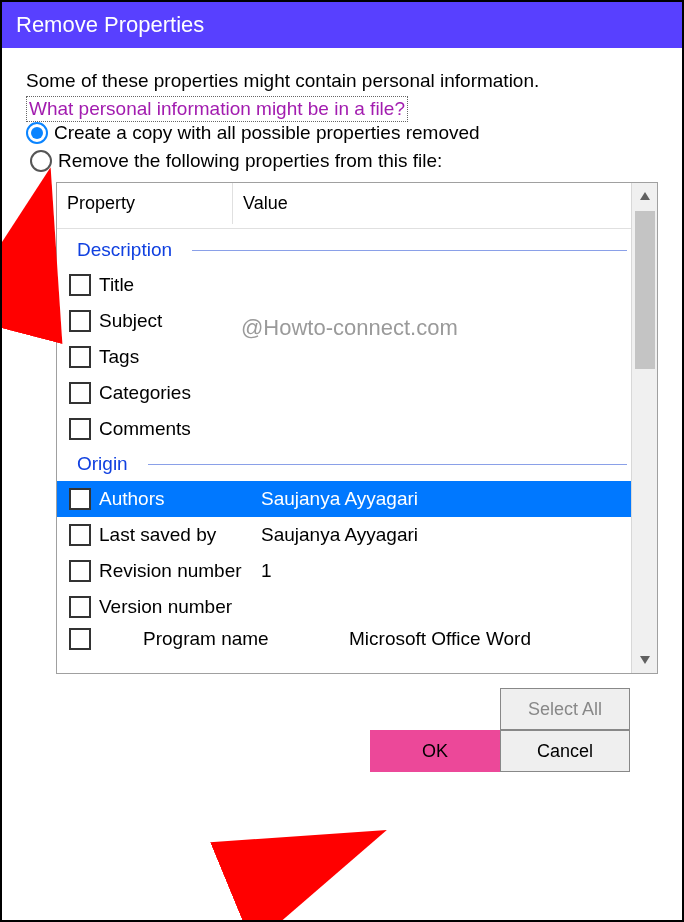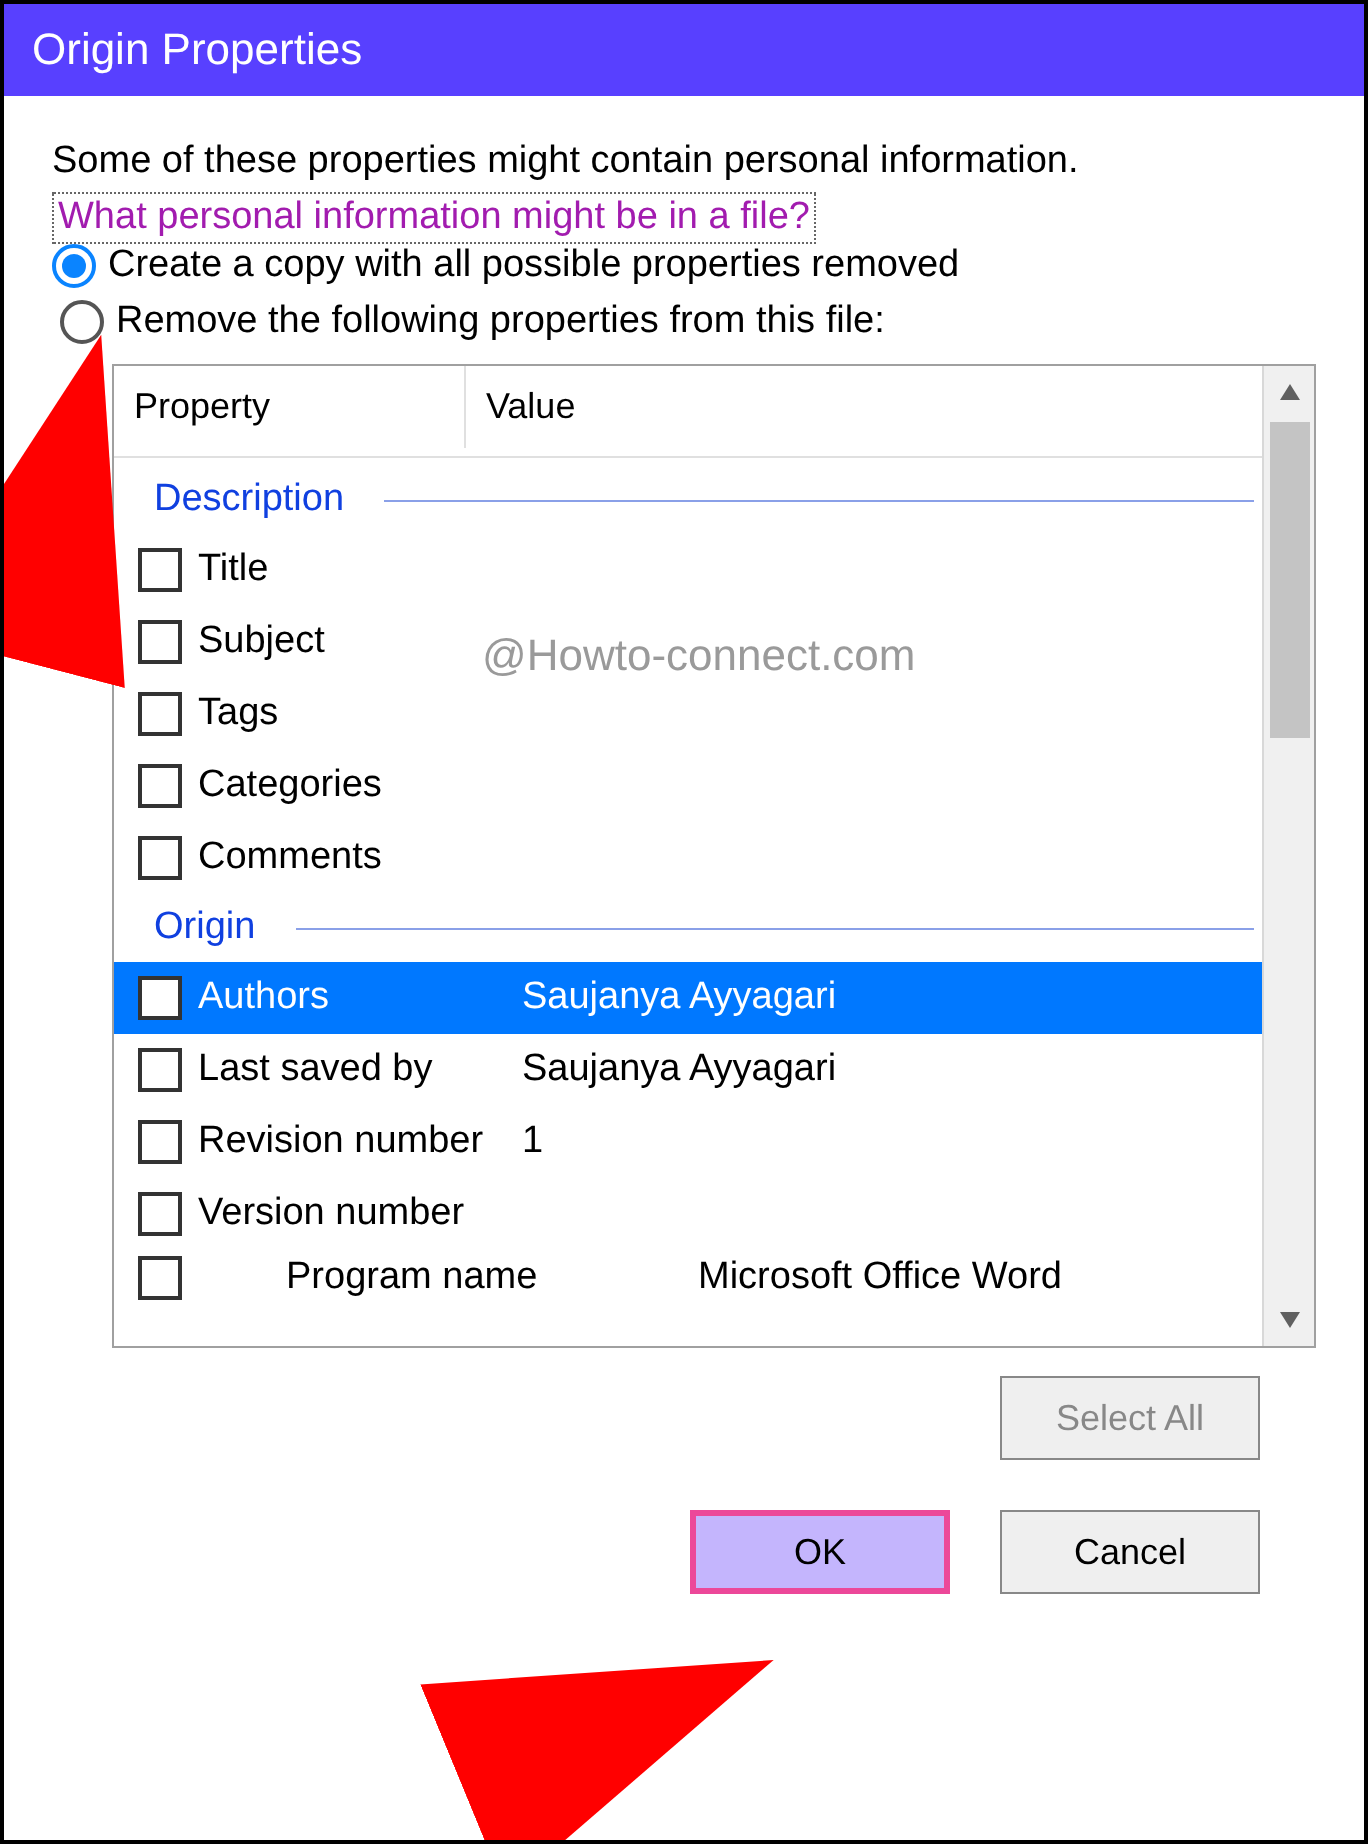--- a/index.html
+++ b/index.html
@@ -161,56 +161,56 @@
       position: absolute;
       top: 132px;
       left: 184px;
       color: #9a9a9a;
       font-size: 22px;
       pointer-events: none;
     }
     .buttons {
       display: flex;
       justify-content: flex-end;
-      gap: 25px;
+      gap: 0;
       margin: 14px 28px 0 0;
       flex-wrap: wrap;
     }
     .buttons .row1 { width: 100%; display:flex; justify-content:flex-end; padding-right:0; }
     .btn {
       min-width: 130px;
       height: 42px;
       border: 1px solid #888;
       background: #efefef;
       font-size: 18px;
       display:flex;
       align-items:center;
       justify-content:center;
       cursor: pointer;
     }
     .btn.ok {
-      border: 3px solid #ec4899;
-      background: #c4b5fd;
+      border: 5px solid #ec4899;
+      background: #ec4899;
     }
     .btn.disabled {
       color: #888;
       background: #efefef;
     }
     
     .arrow-annot {
       position: absolute;
       pointer-events: none;
     }
     .arrow-annot svg { overflow: visible; }
   </style>
 </head>
 <body>
 
 <div class="titlebar">
-  <span>Origin Properties</span>
+  <span>Remove Properties</span>
 </div>
 
 <div class="content">
   <div class="intro">Some of these properties might contain personal information.</div>
   <a class="link">What personal information might be in a file?</a>
 
   <div class="radio-row">
     <span class="radio checked"></span>
     <span>Create a copy with all possible properties removed</span>
   </div>

